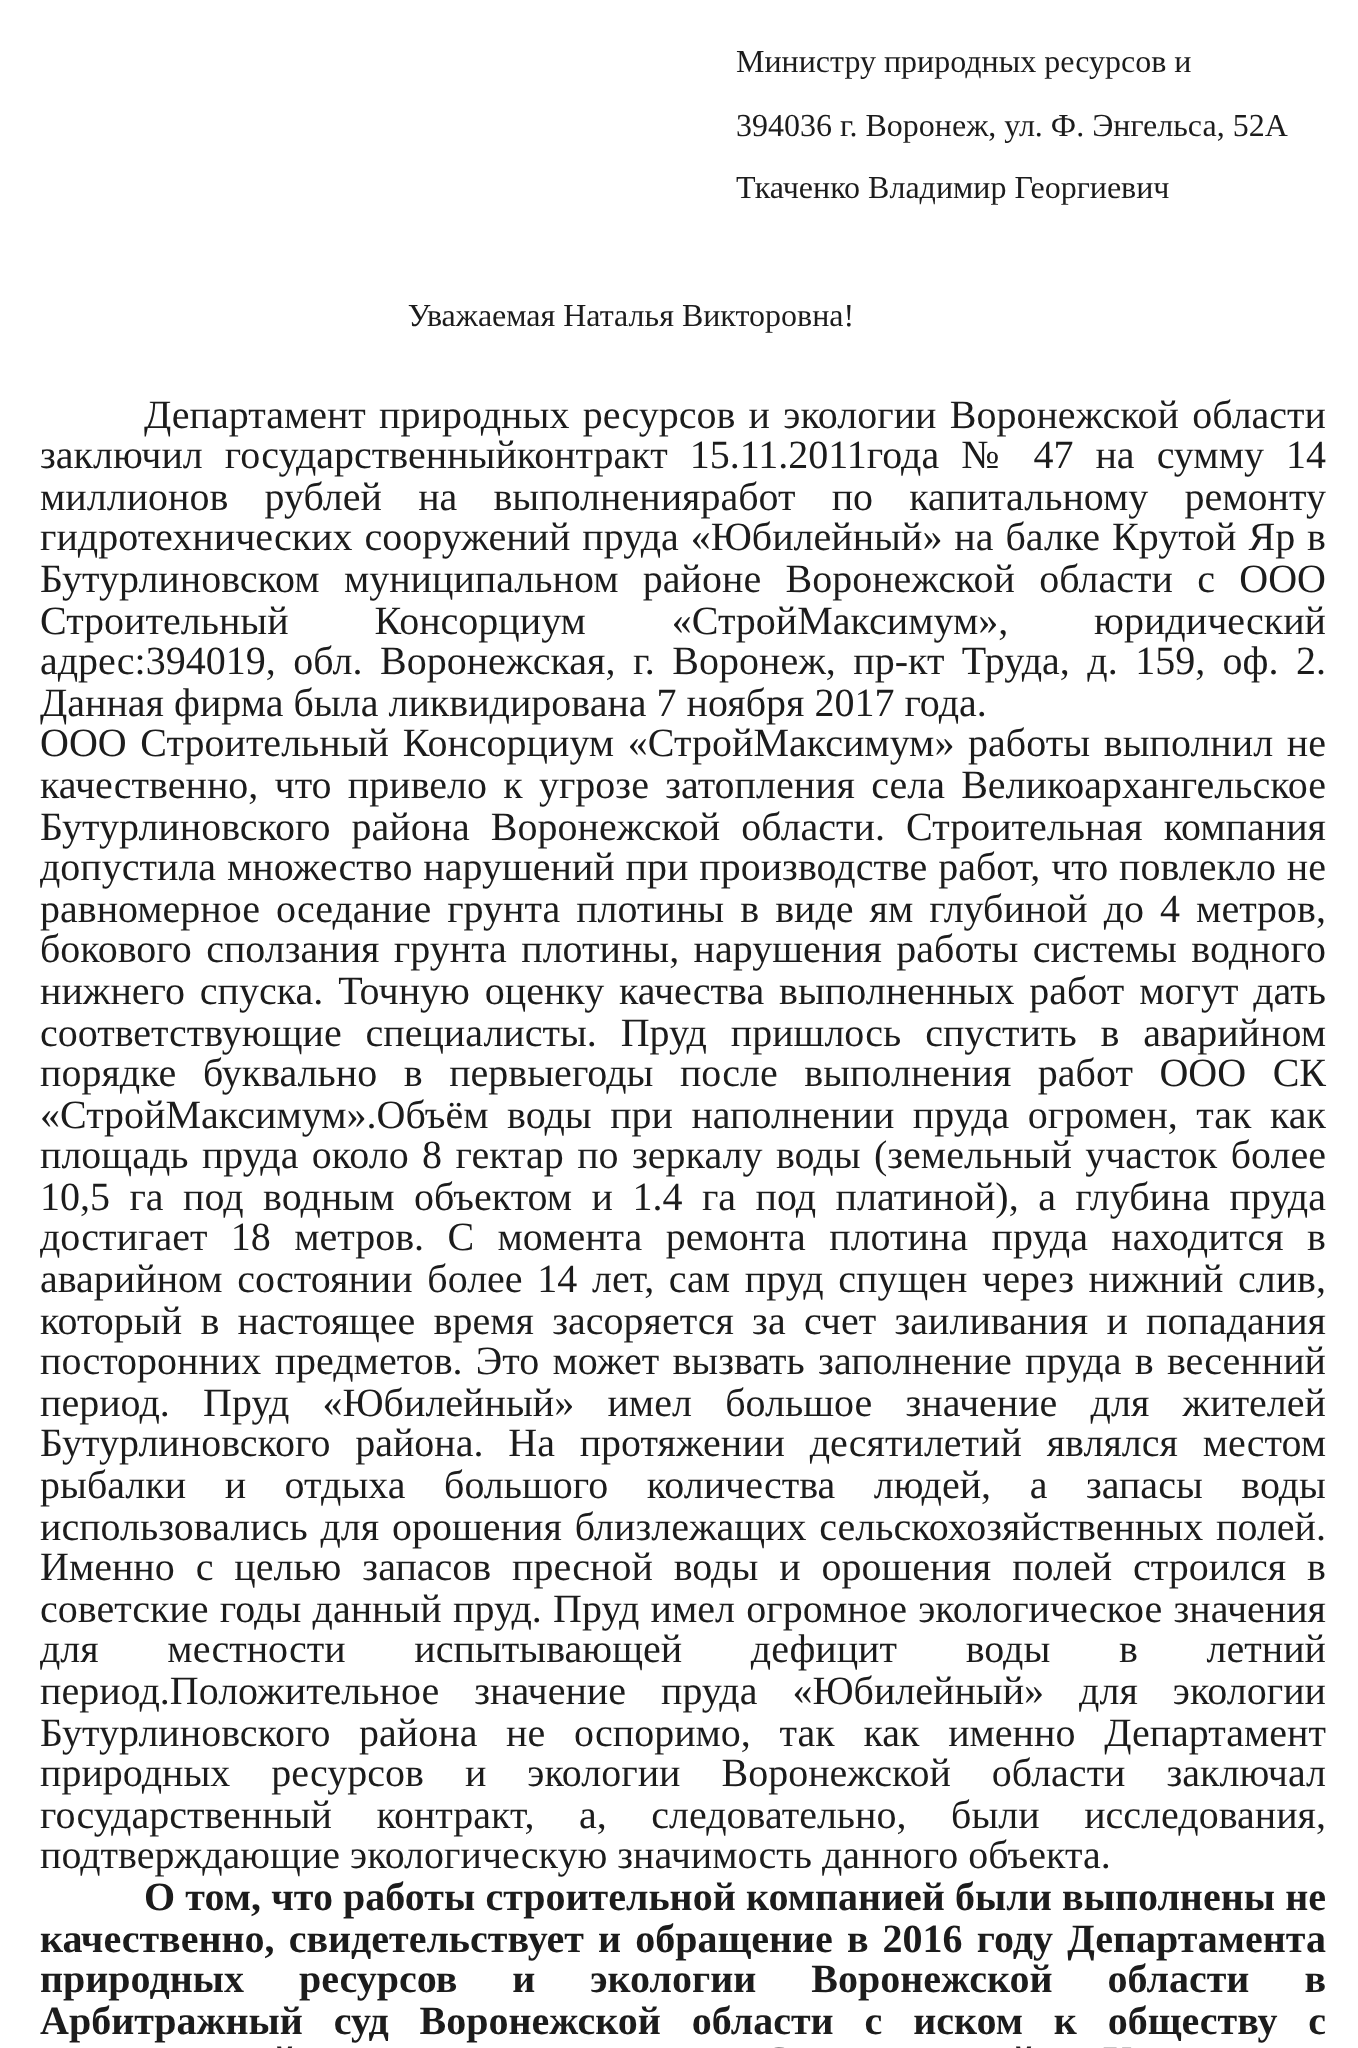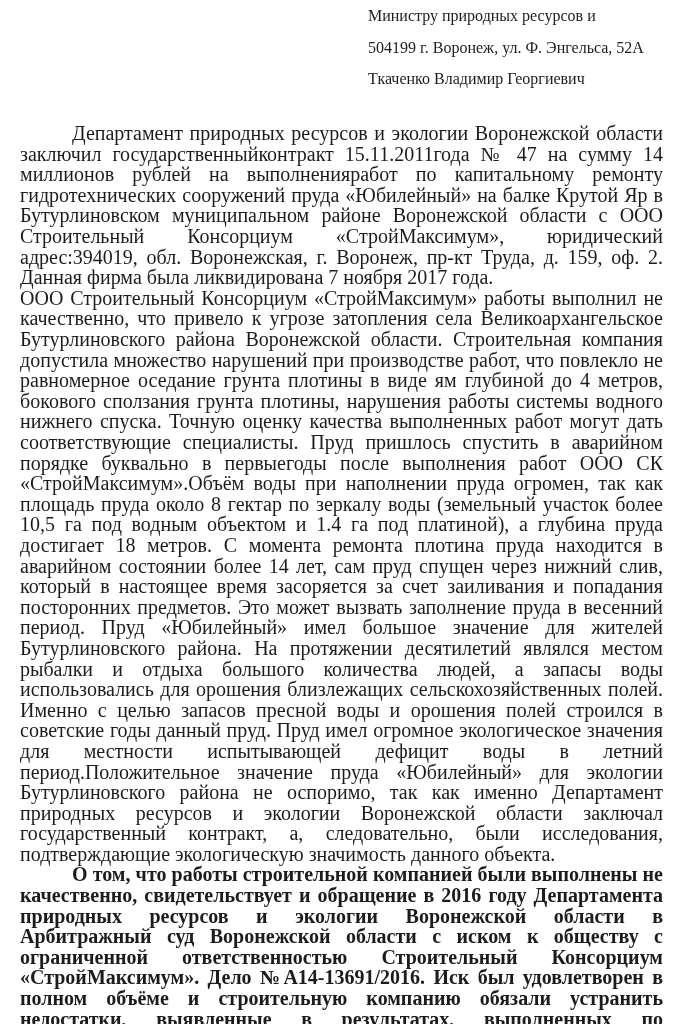--- a/index.html
+++ b/index.html
@@ -12,21 +12,21 @@
     width: 679px;
     height: 1024px;
     background: #ffffff;
     color: #1c1c1c;
     font-family: "Liberation Serif", "DejaVu Serif", serif;
     overflow: hidden;
     box-sizing: border-box;
   }
   .recipient {
     margin-left: 368px;
-    padding-top: 0;
+    padding-top: 16px;
     font-size: 16px;
     line-height: 31.7px;
     white-space: nowrap;
   }
   .salutation {
     margin-top: 38px;
     padding-right: 48px;
     font-size: 16px;
     line-height: 20.5px;
     text-align: center;
@@ -48,24 +48,25 @@
   .p2 { margin-top: 9px; }
   .p3 { margin-top: 10px; text-align-last: justify; font-weight: bold; }
 </style>
 </head>
 <body>
 
 <div class="page">
 
   <div class="recipient">
     <div>Министру природных ресурсов и</div>
-    <div>504199 г. Воронеж, ул. Ф. Энгельса, 52А</div>
+    <div>394036 г. Воронеж, ул. Ф. Энгельса, 52А</div>
     <div>Ткаченко Владимир Георгиевич</div>
   </div>
 
+  <div class="salutation">Уважаемая Наталья Викторовна!</div>
 
   <div class="content">
     <p class="p1 indent">Департамент природных ресурсов и экологии Воронежской области заключил государственныйконтракт 15.11.2011года № 47 на сумму 14 миллионов рублей на выполненияработ по капитальному ремонту гидротехнических сооружений пруда «Юбилейный» на балке Крутой Яр в Бутурлиновском муниципальном районе Воронежской области с ООО Строительный Консорциум «СтройМаксимум», юридический адрес:394019, обл. Воронежская, г. Воронеж, пр-кт Труда, д. 159, оф. 2. Данная фирма была ликвидирована 7 ноября 2017 года.</p>
     <p class="p2">ООО Строительный Консорциум «СтройМаксимум» работы выполнил не качественно, что привело к угрозе затопления села Великоархангельское Бутурлиновского района Воронежской области. Строительная компания допустила множество нарушений при производстве работ, что повлекло не равномерное оседание грунта плотины в виде ям глубиной до 4 метров, бокового сползания грунта плотины, нарушения работы системы водного нижнего спуска. Точную оценку качества выполненных работ могут дать соответствующие специалисты. Пруд пришлось спустить в аварийном порядке буквально в первыегоды после выполнения работ ООО СК «СтройМаксимум».Объём воды при наполнении пруда огромен, так как площадь пруда около 8 гектар по зеркалу воды (земельный участок более 10,5 га  под водным объектом и 1.4 га под платиной), а глубина пруда достигает 18 метров. С момента ремонта плотина пруда находится в аварийном состоянии более 14 лет, сам пруд спущен через нижний слив, который в настоящее время засоряется за счет заиливания и попадания посторонних предметов. Это может вызвать заполнение пруда в весенний период. Пруд «Юбилейный» имел большое значение для жителей Бутурлиновского района. На протяжении десятилетий являлся местом рыбалки и отдыха большого количества людей, а запасы воды использовались для орошения близлежащих сельскохозяйственных полей. Именно с целью запасов пресной воды и орошения полей строился в советские годы данный пруд. Пруд имел огромное экологическое значения для местности испытывающей дефицит воды в летний период.Положительное значение пруда «Юбилейный» для экологии Бутурлиновского района не оспоримо, так как именно Департамент природных ресурсов и экологии Воронежской области заключал государственный контракт, а, следовательно, были исследования, подтверждающие экологическую значимость данного объекта.</p>
     <p class="p3 indent">О том, что работы строительной компанией были выполнены не качественно, свидетельствует и обращение в 2016 году Департамента природных ресурсов и экологии Воронежской области в Арбитражный суд Воронежской области с иском к обществу с ограниченной ответственностью Строительный Консорциум «СтройМаксимум». Дело №А14-13691/2016. Иск был удовлетворен в полном объёме и строительную компанию обязали устранить недостатки, выявленные в результатах, выполненных по государственному контракту от 15.11.2011 № 47 работ по капитальному ремонту</p>
   </div>
 
 </div>
 
 </body></html>

